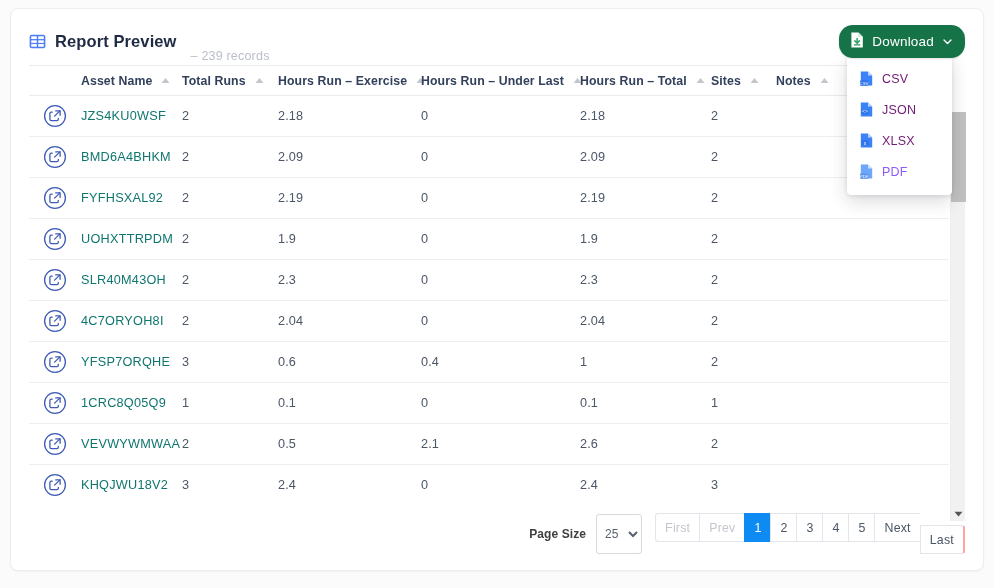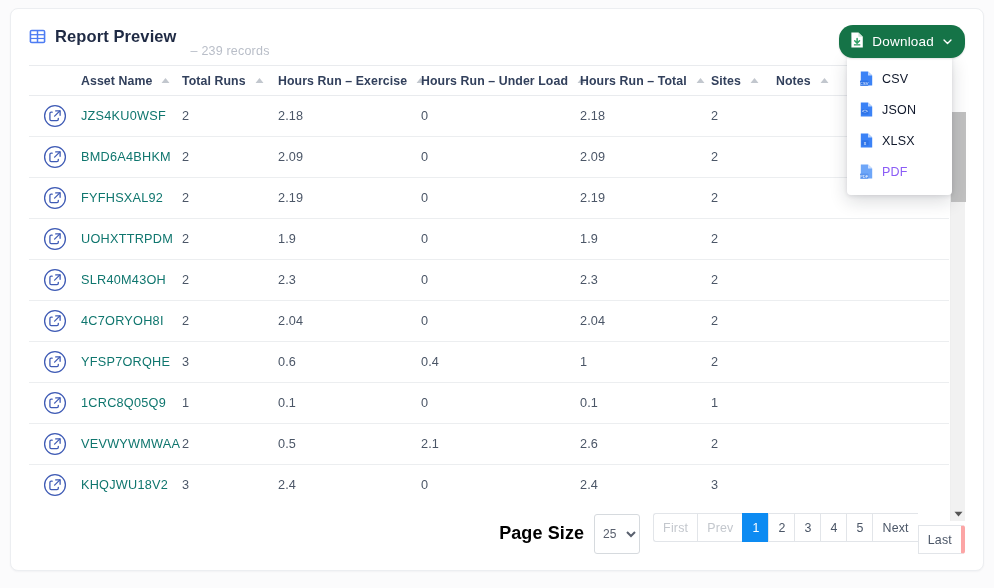--- a/index.html
+++ b/index.html
@@ -30,21 +30,21 @@
     box-shadow: 0 1px 2px rgba(16,24,40,.04);
   }
 
   
   .card-header {
     position: absolute;
     left: 0; top: 0;
     width: 974px;
     height: 54px;
     display: flex;
-    align-items: center;
+    align-items: flex-end;
     padding: 0 0 0 18px;
   }
   .title-wrap {
     display: flex;
     align-items: center;
     gap: 9px;
   }
   .grid-icon { display:block; width: 17px; height: 17px; }
   .page-title {
     font-size: 16.5px;
@@ -96,21 +96,21 @@
     padding: 7px 0 8px 0;
     z-index: 39;
   }
   .dd-item {
     display: flex;
     align-items: center;
     gap: 9px;
     height: 31px;
     padding: 0 10px 0 13px;
     font-size: 12.5px;
-    color: #0f172a;
+    color: #701a75;
     cursor: pointer;
     letter-spacing: .2px;
   }
   .dd-item.muted { color: #8b5cf6; }
   .file-ico { display:block; width: 13px; height: 15px; flex: none; }
 
   
   .table-wrap {
     position: absolute;
     left: 18px;
@@ -195,23 +195,23 @@
   
   .pager {
     position: absolute;
     right: 18px;
     bottom: 16px;
     display: flex;
     align-items: center;
     gap: 10px;
   }
   .pg-label {
-    font-size: 18px;
+    font-size: 12px;
     font-weight: 700;
-    color: #000000;
+    color: #404040;
     letter-spacing: .1px;
   }
   .pg-select {
     width: 46px;
     height: 40px;
     font-size: 12px;
     font-family: "Liberation Sans", sans-serif;
     color: #59606e;
     border: 1px solid #d6dade;
     border-radius: 3px;
@@ -228,21 +228,21 @@
     border: 1px solid #e2e5e9;
     border-right: none;
     font-size: 12.4px;
     font-family: "Liberation Sans", sans-serif;
     color: #4b5667;
     display: flex; align-items: center; justify-content: center;
     cursor: pointer;
     letter-spacing: .2px;
   }
   .pg-btn:first-child { border-radius: 3px 0 0 3px; }
-  .pg-btn:last-child { border-right: 4px solid #fca5a5; border-radius: 0 3px 3px 0; margin-top: 12px; }
+  .pg-btn:last-child { border-right: 2px solid #fca5a5; border-radius: 0 3px 3px 0; margin-top: 12px; }
   .pg-btn.num { padding: 0 8px; min-width: 26px; }
   .pg-btn.disabled { color: #c3c7cd; cursor: default; }
   .pg-btn.active {
     background: #0d8bf2;
     border-color: #0d8bf2;
     color: #ffffff;
   }
 </style>
 </head>
 <body>
@@ -311,21 +311,21 @@
               <span>Hours Run – Exercise</span>
               <span>
                     <svg class="sort-ico" viewBox="0 0 10 7">
                       <path d="M5 0.6 L9.4 6.4 L0.6 6.4 Z" fill="#c2c7ce"></path>
                     </svg>
                   </span>
             </div>
               </th>
             <th>
                 <div class="th-inner">
-              <span>Hours Run – Under Load</span>
+              <span>Hours Run – Under Last</span>
               <span>
                     <svg class="sort-ico" viewBox="0 0 10 7">
                       <path d="M5 0.6 L9.4 6.4 L0.6 6.4 Z" fill="#c2c7ce"></path>
                     </svg>
                   </span>
             </div>
               </th>
             <th>
                 <div class="th-inner">
               <span>Hours Run – Total</span>

